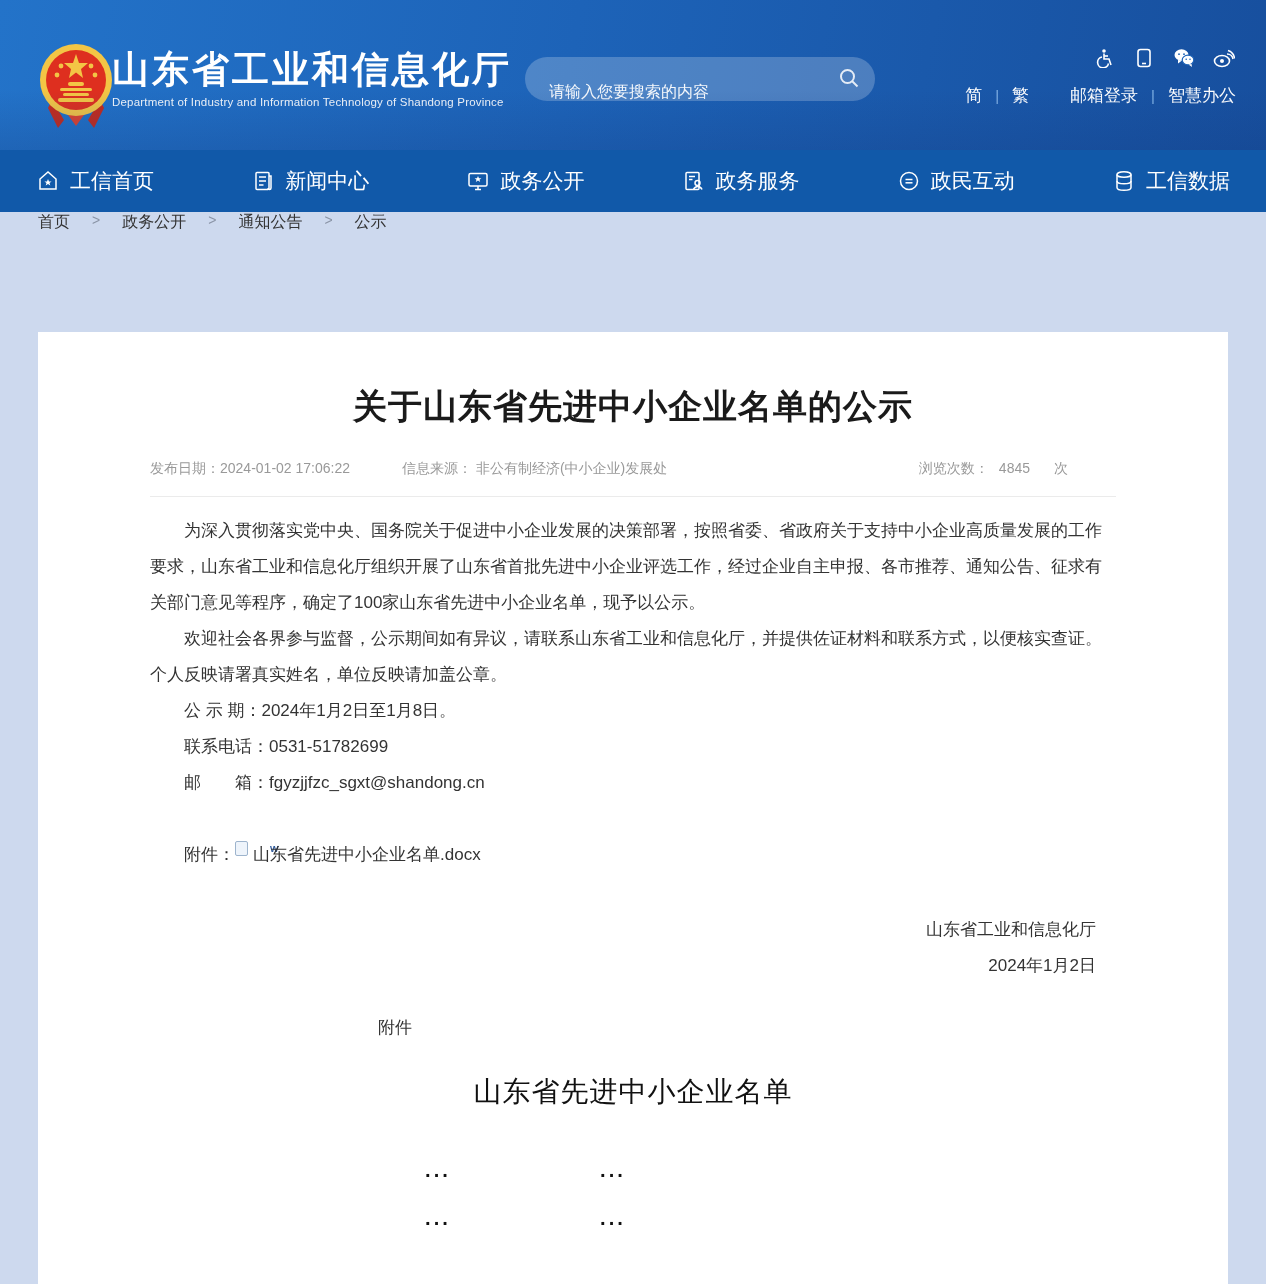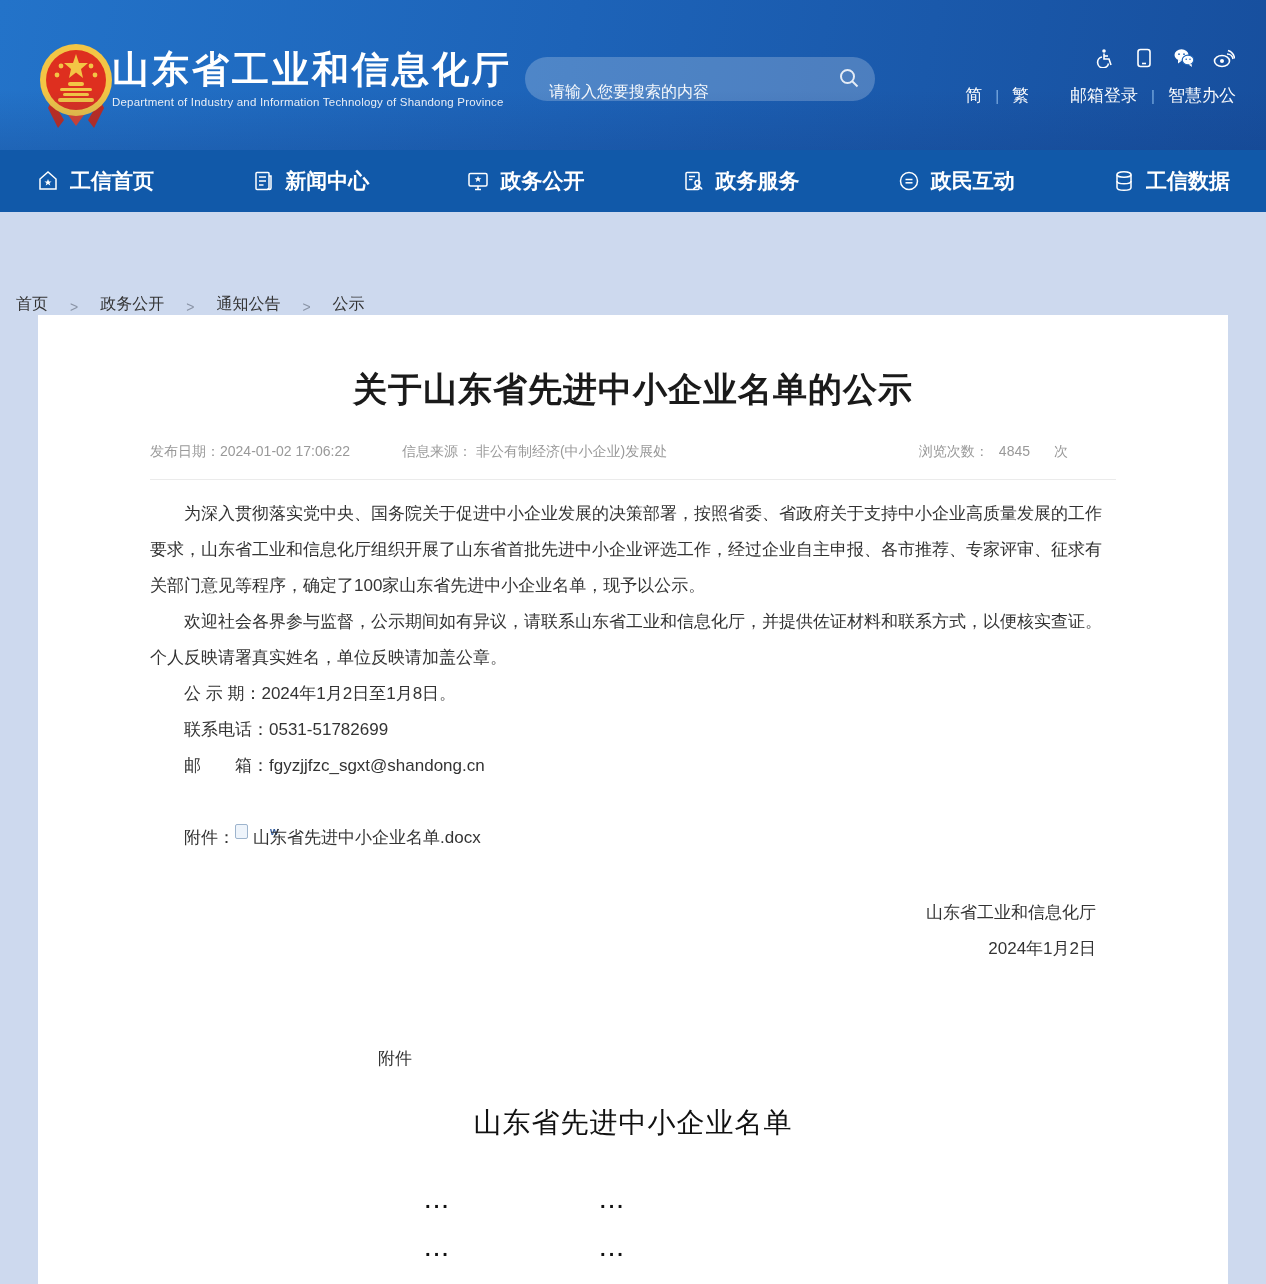--- a/index.html
+++ b/index.html
@@ -55,28 +55,28 @@
   .lang-group { display: inline-flex; gap: 13px; margin-right: 28px; align-items: center; }
 
   
   .nav {
     height: 62px; background: #1159a9;
     display: flex; align-items: center; justify-content: space-between;
     padding: 0 36px;
   }
   .nav-item {
     display: flex; align-items: center; gap: 10px;
-    color: #fff; font-size: 21px; cursor: pointer; white-space: nowrap; font-weight: bold;
+    color: #fff; font-size: 21px; cursor: pointer; white-space: nowrap;
   }
   .nav-item svg { display: block; }
 
   
   .breadcrumb-bar {
-    height: 103px; display: flex; align-items: flex-end;
-    padding-left: 16px; font-size: 16px; color: #333;
+    height: 120px; display: flex; align-items: flex-start;
+    padding-left: 38px; font-size: 16px; color: #333;
   }
   .breadcrumb-bar a { color: #333; text-decoration: none; cursor: pointer; }
   .breadcrumb-bar .bsep { color: #8a94a6; margin: 0 22px; font-size: 14px; }
 
   
   .card {
     margin: 0 38px; background: #fff;
     min-height: 974px;
     padding: 52px 112px 40px 112px;
   }
@@ -101,21 +101,21 @@
     color: #2b579a; font-size: 9px; font-weight: bold; line-height: 14px;
     text-align: center; vertical-align: 8px; margin-right: 5px;
     border-radius: 2px;
   }
   .attach-link { color: #333; text-decoration: none; cursor: pointer; }
 
   .signature { margin-top: 46px; text-align: right; font-size: 17px; color: #333; padding-right: 20px; }
   .signature .sig-org { line-height: 36px; }
   .signature .sig-date { line-height: 36px; }
 
-  .appendix-label { margin-top: 80px; margin-left: 228px; font-size: 17px; color: #333; }
+  .appendix-label { margin-top: 32px; margin-left: 228px; font-size: 17px; color: #333; }
   .appendix-title {
     margin-top: 34px; text-align: center;
     font-family: "Liberation Serif", "DejaVu Serif", serif;
     font-size: 28px; font-weight: normal; color: #111; letter-spacing: 1px;
   }
   .appendix-rows { margin-top: 40px; margin-left: 275px; font-size: 20px; color: #111; }
   .appendix-row { display: flex; height: 48px; align-items: center; }
   .appendix-row .col-city { width: 175px; }
   .appendix-row .dots { font-weight: bold; letter-spacing: 2px; }
 </style>
@@ -290,21 +290,21 @@
 
   <div class="meta-row">
     <span class="meta-date">发布日期：2024-01-02 17:06:22</span>
     <span class="meta-src">信息来源： 非公有制经济(中小企业)发展处</span>
     <span class="meta-views">
       <span>浏览次数：</span><span class="num">4845</span>　<span>次</span>
     </span>
   </div>
 
   <div class="article-body">
-    <p>为深入贯彻落实党中央、国务院关于促进中小企业发展的决策部署，按照省委、省政府关于支持中小企业高质量发展的工作要求，山东省工业和信息化厅组织开展了山东省首批先进中小企业评选工作，经过企业自主申报、各市推荐、专家评审、征求有关部门意见等程序，确定了100家山东省先进中小企业名单，现予以公示。</p>
+    <p>为深入贯彻落实党中央、国务院关于促进中小企业发展的决策部署，按照省委、省政府关于支持中小企业高质量发展的工作要求，山东省工业和信息化厅组织开展了山东省首批先进中小企业评选工作，经过企业自主申报、各市推荐、通知公告、征求有关部门意见等程序，确定了100家山东省先进中小企业名单，现予以公示。</p>
     <p>欢迎社会各界参与监督，公示期间如有异议，请联系山东省工业和信息化厅，并提供佐证材料和联系方式，以便核实查证。个人反映请署真实姓名，单位反映请加盖公章。</p>
     <p>公 示 期：2024年1月2日至1月8日。</p>
     <p>联系电话：0531-51782699</p>
     <p>邮　　箱：fgyzjjfzc_sgxt@shandong.cn</p>
   </div>
 
   <div class="attach-row">
     <span>附件：</span><span class="doc-icon">W</span><a class="attach-link">山东省先进中小企业名单.docx</a>
   </div>
 

